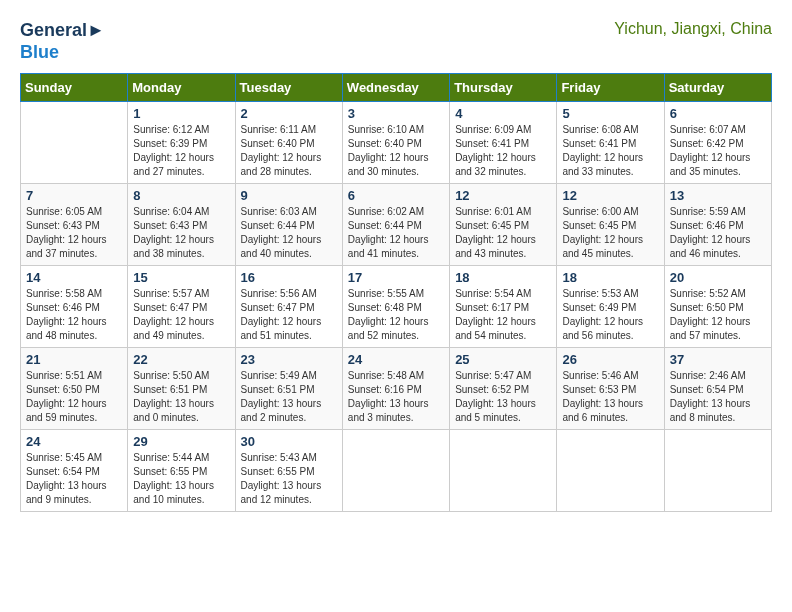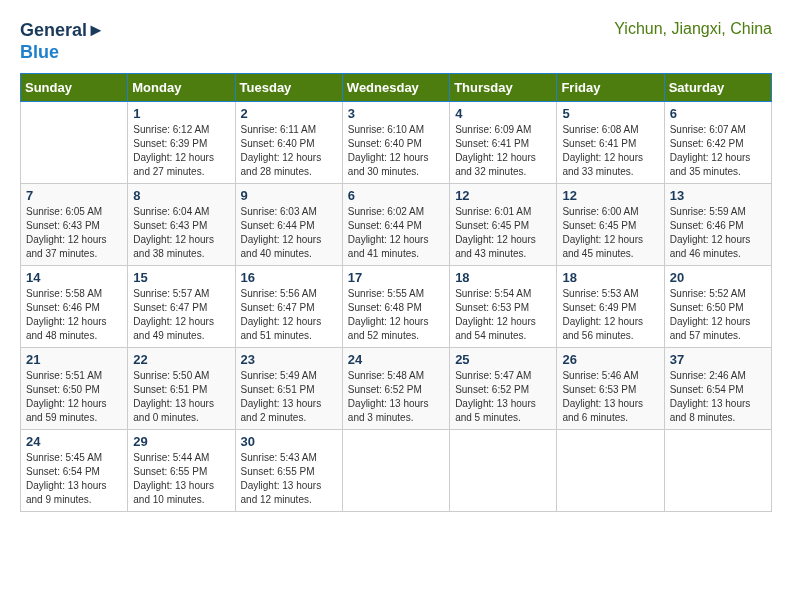--- a/index.html
+++ b/index.html
@@ -229,21 +229,21 @@
         <td>
           <span class="day-number">17</span>
           <div class="day-info">Sunrise: 5:55 AM
 Sunset: 6:48 PM
 Daylight: 12 hours
 and 52 minutes.</div>
         </td>
         <td>
           <span class="day-number">18</span>
           <div class="day-info">Sunrise: 5:54 AM
-Sunset: 6:53 PM
+Sunset: 6:17 PM
 Daylight: 12 hours
 and 54 minutes.</div>
         </td>
         <td>
           <span class="day-number">18</span>
           <div class="day-info">Sunrise: 5:53 AM
 Sunset: 6:49 PM
 Daylight: 12 hours
 and 56 minutes.</div>
         </td>
@@ -273,21 +273,21 @@
         <td>
           <span class="day-number">23</span>
           <div class="day-info">Sunrise: 5:49 AM
 Sunset: 6:51 PM
 Daylight: 13 hours
 and 2 minutes.</div>
         </td>
         <td>
           <span class="day-number">24</span>
           <div class="day-info">Sunrise: 5:48 AM
-Sunset: 6:52 PM
+Sunset: 6:16 PM
 Daylight: 13 hours
 and 3 minutes.</div>
         </td>
         <td>
           <span class="day-number">25</span>
           <div class="day-info">Sunrise: 5:47 AM
 Sunset: 6:52 PM
 Daylight: 13 hours
 and 5 minutes.</div>
         </td>

